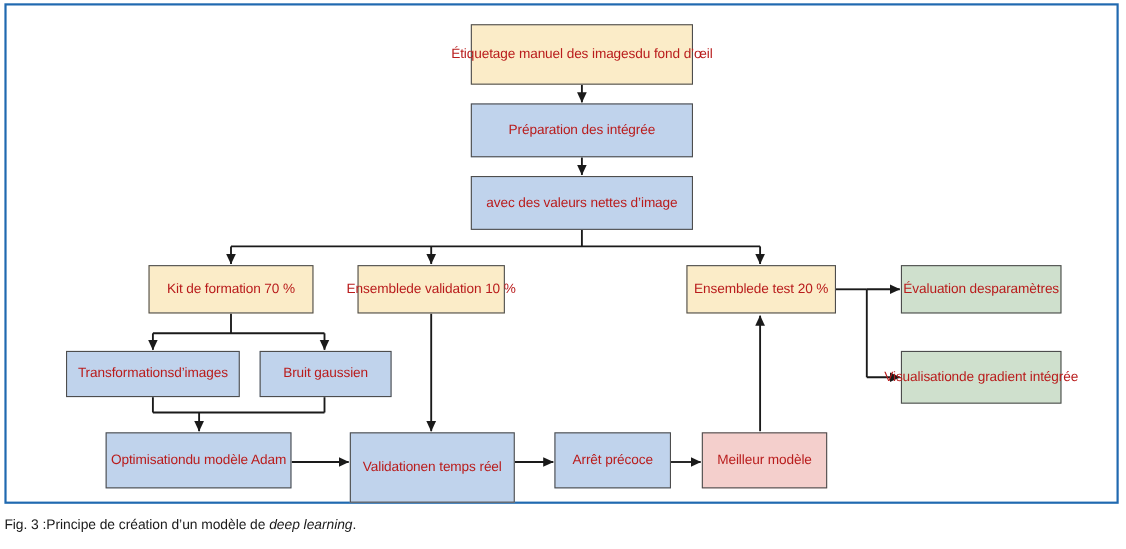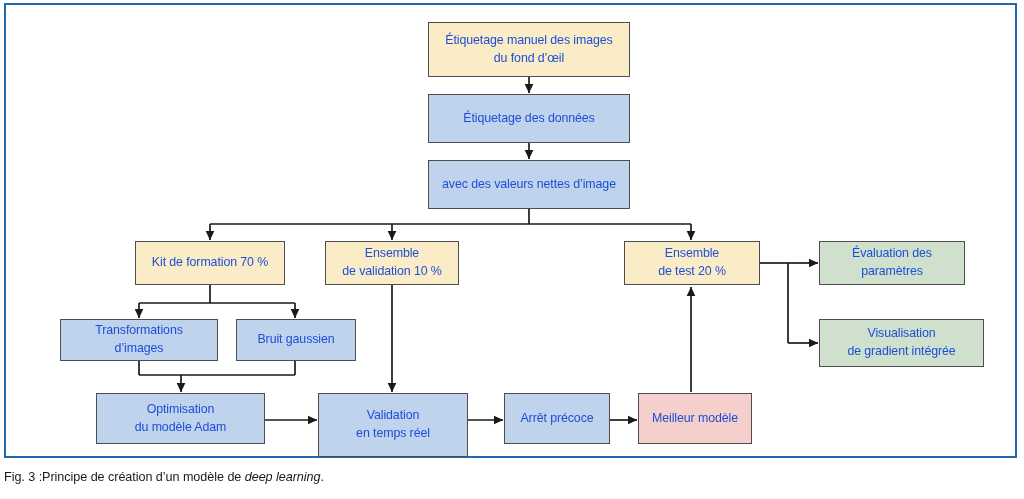--- a/index.html
+++ b/index.html
@@ -34,27 +34,27 @@
     position: absolute;
     left: 0; top: 0;
     width: 1024px;
     height: 460px;
   }
   .node {
     position: absolute;
     box-sizing: border-box;
     border: 1.4px solid #4d4d4d;
     display: flex;
-    flex-direction: column;
+    flex-direction: row;
     align-items: center;
     justify-content: center;
     text-align: center;
     font-size: 12.4px;
     line-height: 1.42;
-    color: #1d4ed8;
+    color: #b91c1c;
     letter-spacing: -0.1px;
     padding: 2px 5px;
   }
   .node .line { display: block; white-space: nowrap; }
   .n-cream { background: #fbecc8; }
   .n-blue  { background: #c0d3ec; }
   .n-green { background: #cfe0cd; }
   .n-pink  { background: #f4cfcc; }
 
   #caption {
@@ -140,21 +140,21 @@
       <path d="M788,343 L818,343"></path>
     </g>
   </svg>
 
   <div class="node n-cream" style="left:428px; top:22px; width:202px; height:55px;">
     <span class="line">Étiquetage manuel des images</span>
     <span class="line">du fond d’œil</span>
   </div>
 
   <div class="node n-blue" style="left:428px; top:94px; width:202px; height:49px;">
-    <span class="line">Étiquetage des données</span>
+    <span class="line">Préparation des intégrée</span>
   </div>
 
   <div class="node n-blue" style="left:428px; top:160px; width:202px; height:49px;">
     <span class="line">avec des valeurs nettes d’image</span>
   </div>
 
   <div class="node n-cream" style="left:135px; top:241px; width:150px; height:44px;">
     <span class="line">Kit de formation 70 %</span>
   </div>
 
@@ -166,21 +166,21 @@
   <div class="node n-cream" style="left:624px; top:241px; width:136px; height:44px;">
     <span class="line">Ensemble</span>
     <span class="line">de test 20 %</span>
   </div>
 
   <div class="node n-green" style="left:819px; top:241px; width:146px; height:44px;">
     <span class="line">Évaluation des</span>
     <span class="line">paramètres</span>
   </div>
 
-  <div class="node n-green" style="left:819px; top:319px; width:165px; height:48px;">
+  <div class="node n-green" style="left:819px; top:319px; width:146px; height:48px;">
     <span class="line">Visualisation</span>
     <span class="line">de gradient intégrée</span>
   </div>
 
   <div class="node n-blue" style="left:60px; top:319px; width:158px; height:42px;">
     <span class="line">Transformations</span>
     <span class="line">d’images</span>
   </div>
 
   <div class="node n-blue" style="left:236px; top:319px; width:120px; height:42px;">

